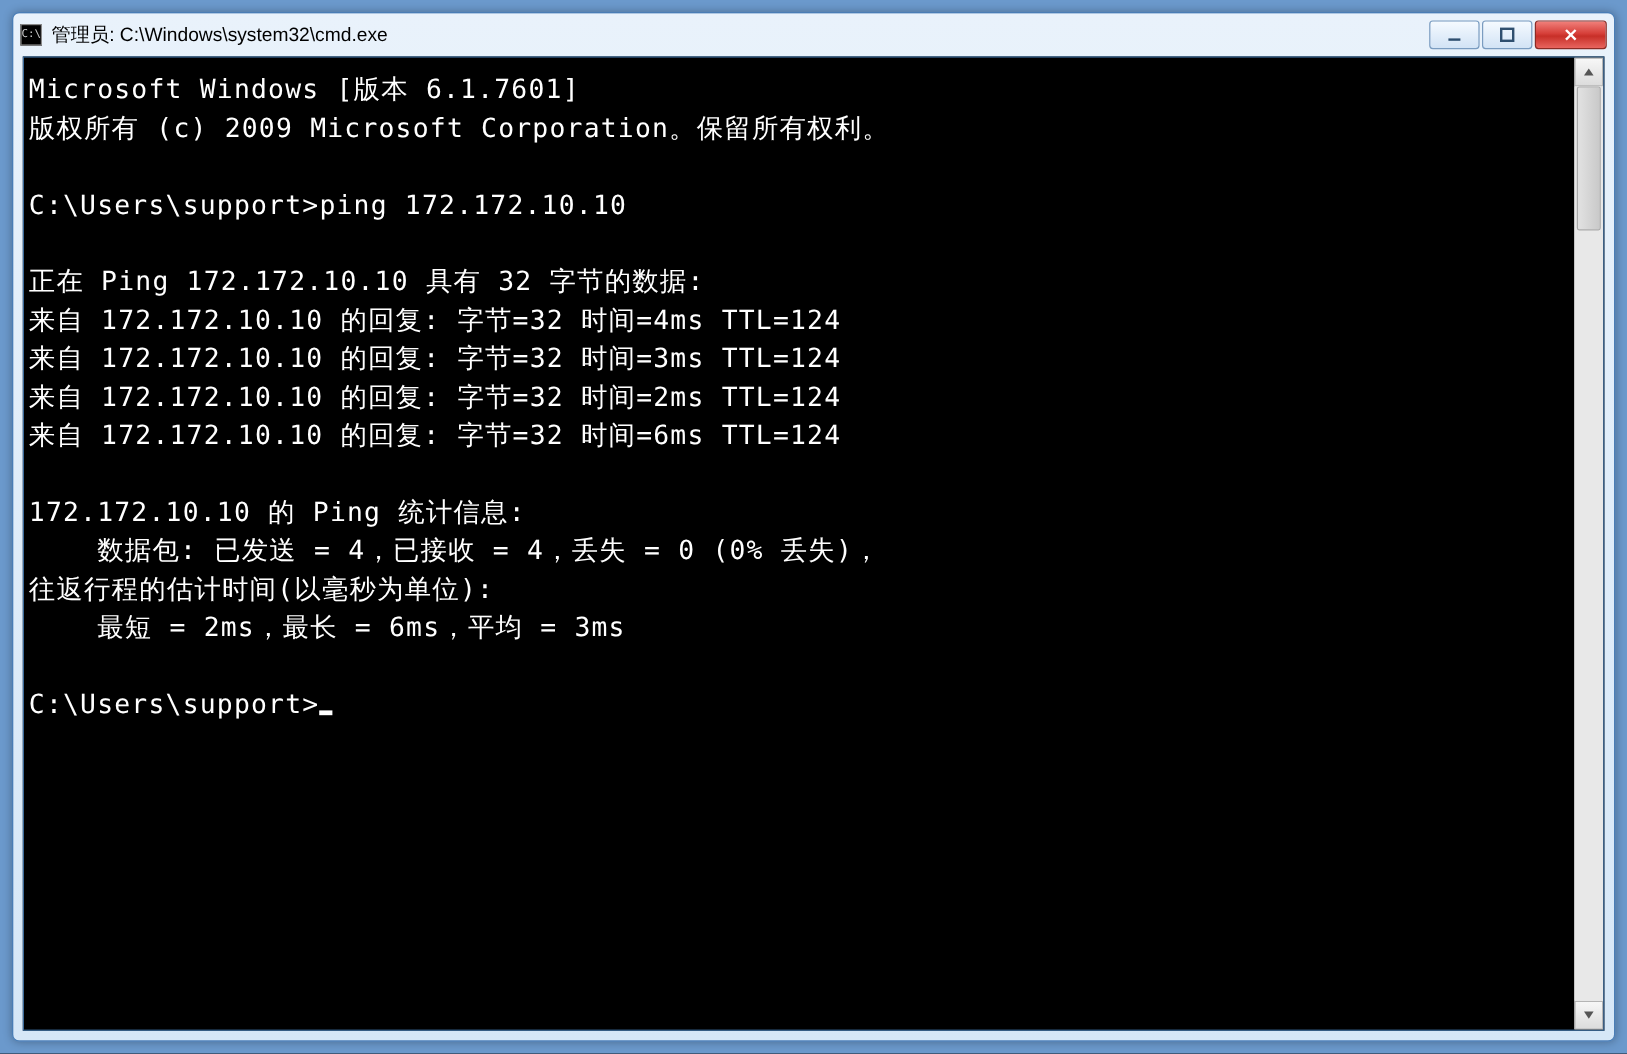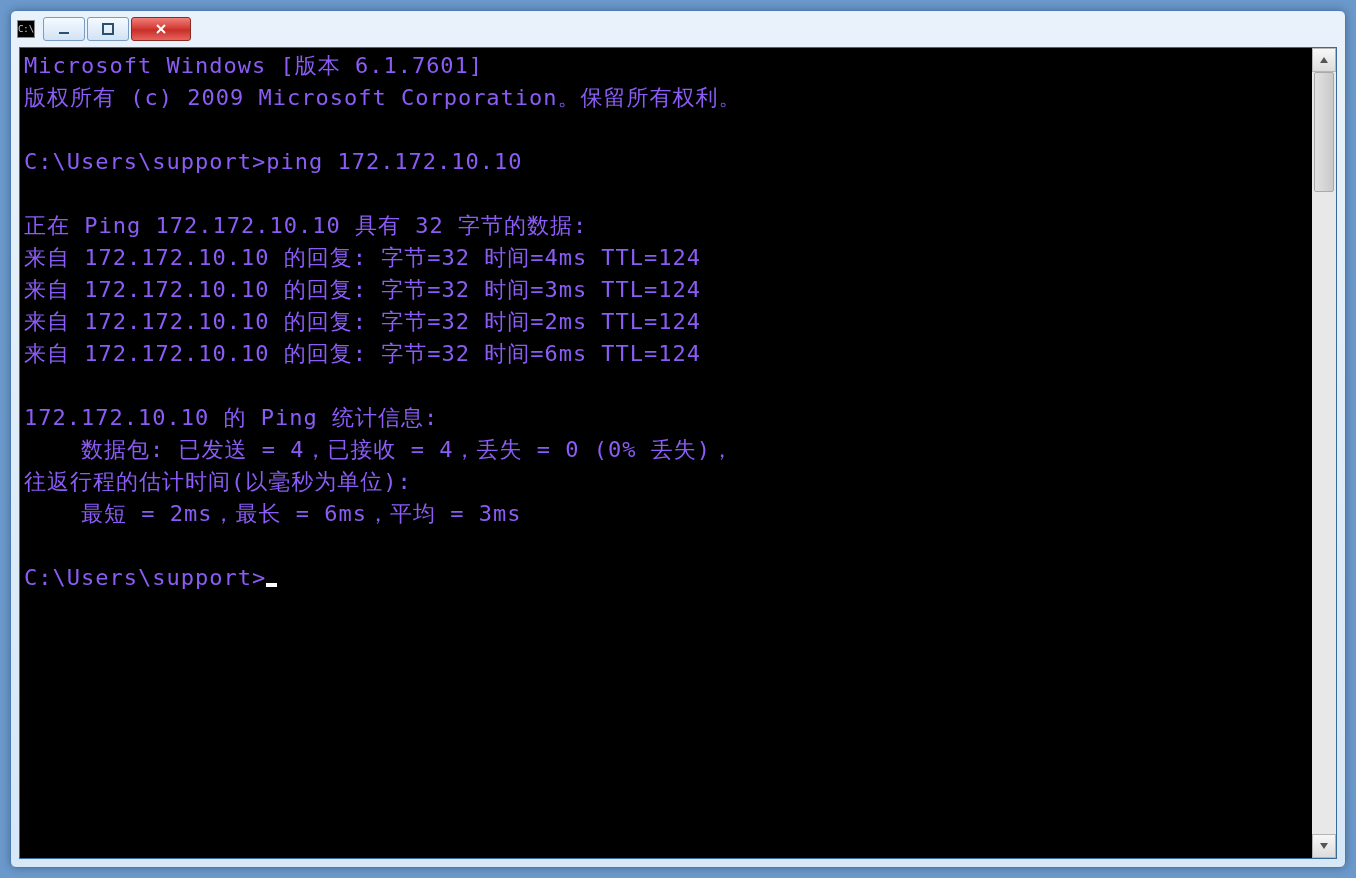--- a/index.html
+++ b/index.html
@@ -78,22 +78,22 @@
       flex: 1;
       margin: 0 8px 8px 8px;
       background: #000;
       position: relative;
       overflow: hidden;
       border: 1px solid #3a6a9a;
     }
     .terminal {
       position: absolute;
       left: 0; top: 0; right: 24px; bottom: 0;
-      padding: 2px 4px;
-      color: #8b5cf6;
+      padding: 12px 4px;
+      color: #ffffff;
       font-family: "SimSun", "MS Gothic", Consolas, monospace;
       font-size: 22px;
       line-height: 32px;
       letter-spacing: 1px;
       white-space: pre;
       overflow: hidden;
     }
     .scrollbar {
       position: absolute;
       right: 0; top: 0; bottom: 0;
@@ -129,20 +129,21 @@
       vertical-align: -2px;
     }
     .termline { display: block; height: 32px; }
   </style>
 </head>
 <body>
 
 <div class="window">
   <div class="titlebar">
     <div class="titlebar-icon">C:\</div>
+    <div class="titlebar-title">管理员: C:\Windows\system32\cmd.exe</div>
     <div class="titlebar-buttons">
       <div class="tb-btn">
         <svg width="14" height="14" viewBox="0 0 14 14">
             <rect x="2" y="10" width="10" height="2" fill="#2f4f6f"></rect>
           </svg>
       </div>
       <div class="tb-btn">
         <svg width="14" height="14" viewBox="0 0 14 14">
             <rect x="2" y="2" width="10" height="10" fill="none" stroke="#2f4f6f" stroke-width="2"></rect>
           </svg>

